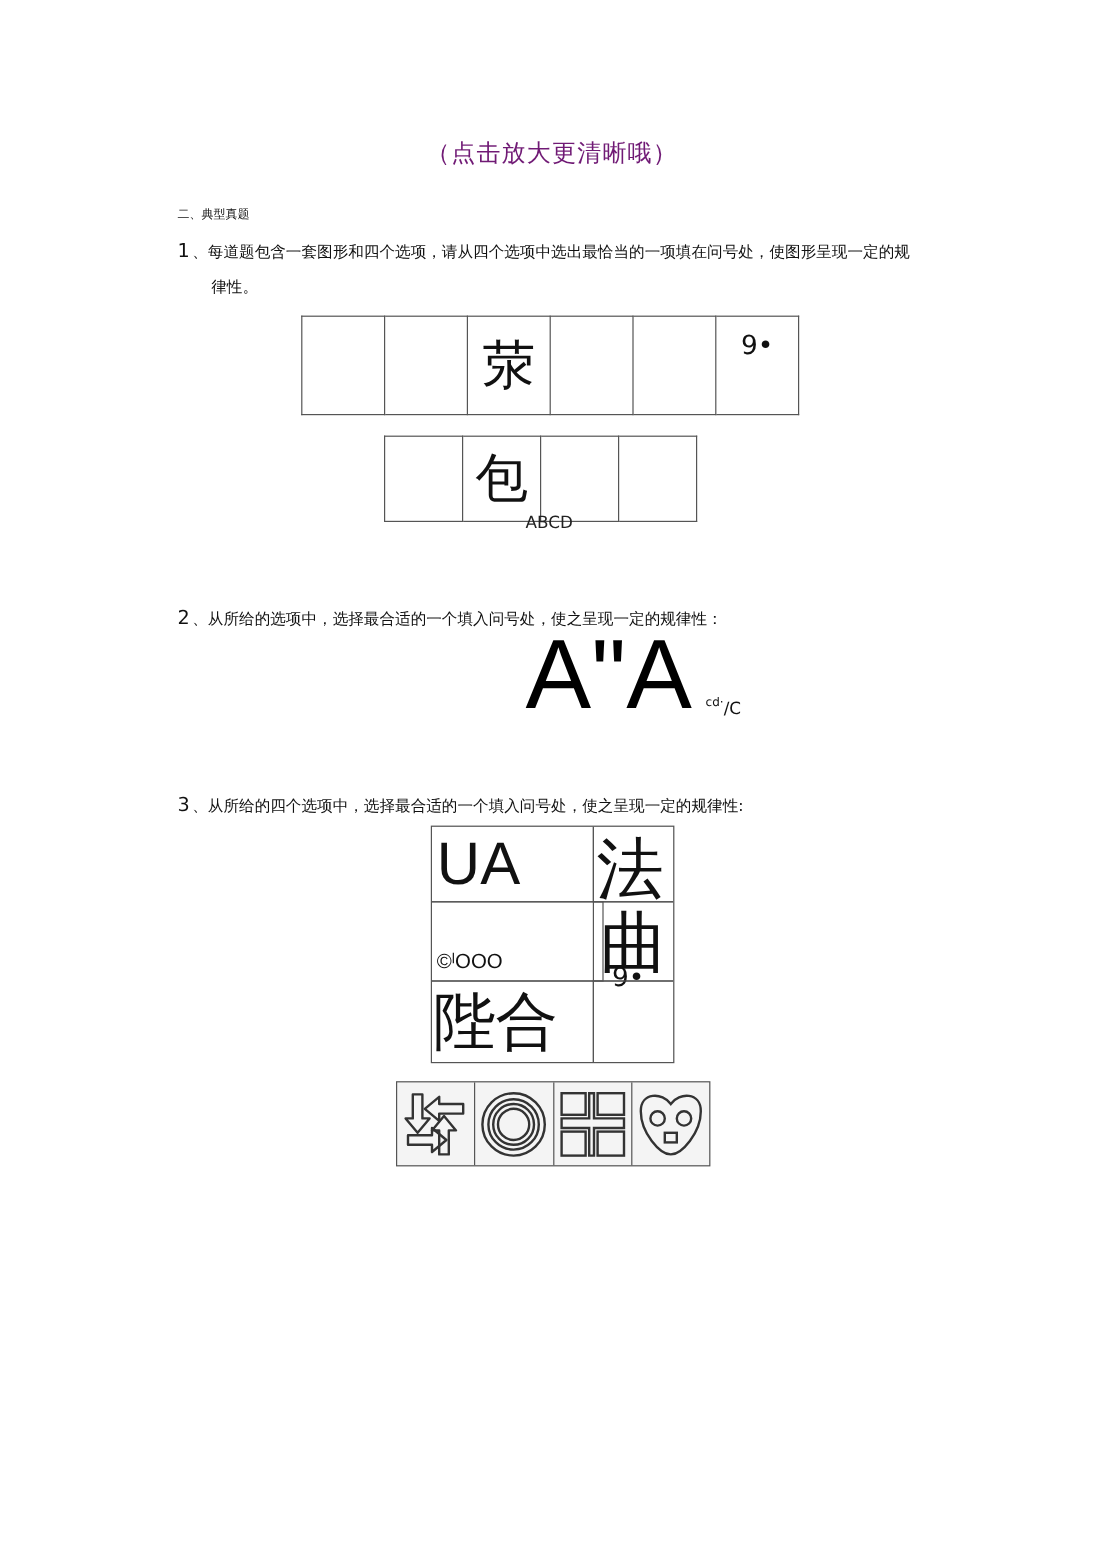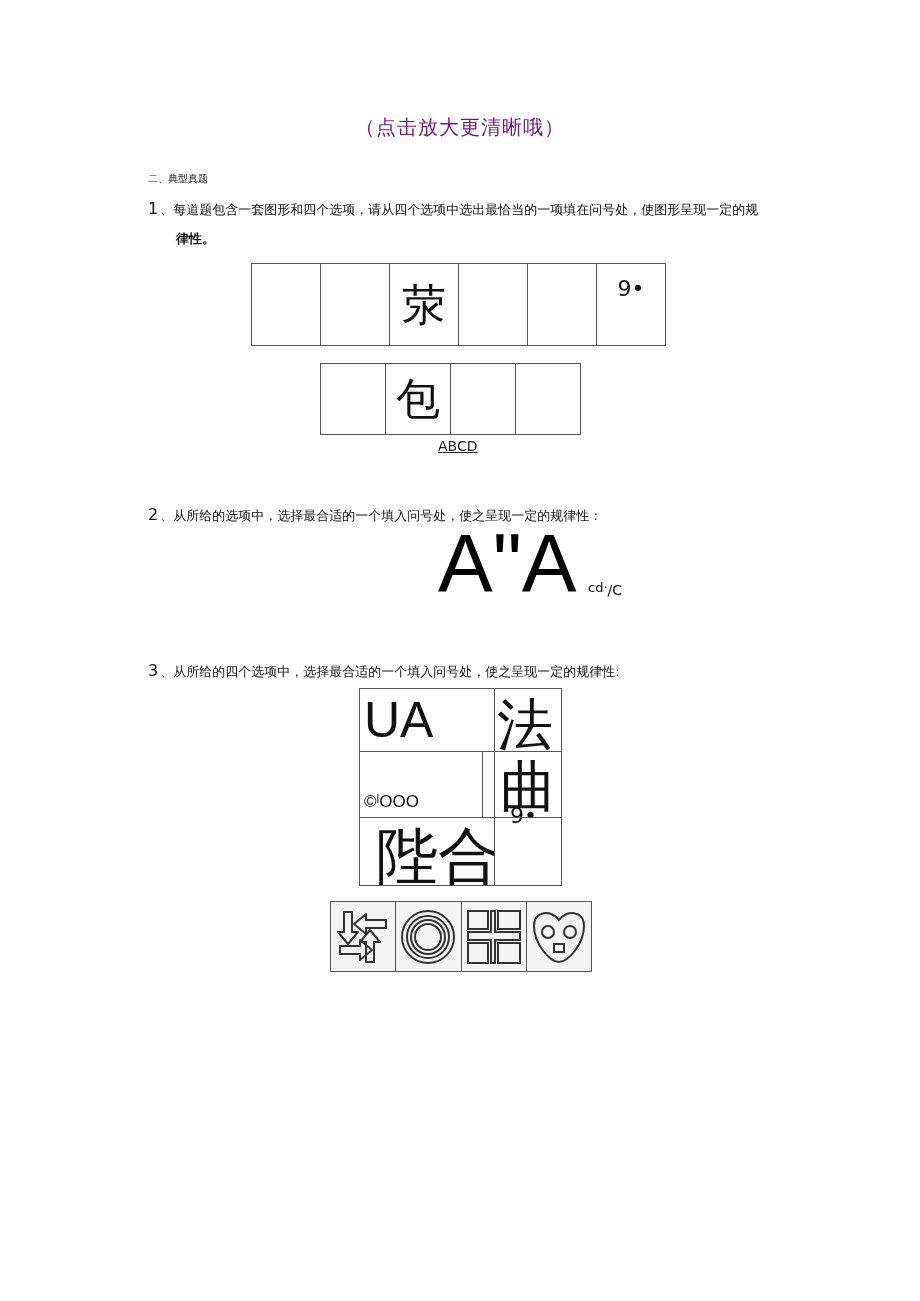--- a/index.html
+++ b/index.html
@@ -4,21 +4,21 @@
   <style>
     html, body { margin:0; padding:0; background:#ffffff; }
     body { width:920px; height:1301px; position:relative; overflow:hidden;
            font-family:"DejaVu Sans", "Liberation Sans", sans-serif; color:#111; }
     .abs { position:absolute; }
     .title { left:0; width:920px; top:114px; text-align:center; font-size:20px;
              font-family:"DejaVu Serif","Liberation Serif",serif; letter-spacing:1px; color:#701a75; }
     .section { left:148px; top:172px; font-size:10px; }
     .q { left:148px; font-size:13px; line-height:29px; white-space:nowrap; }
     .q .num { font-size:16px; margin-right:2px; }
-    .indent { left:176px; font-size:13px;font-weight:bold; }
+    .indent { left:176px; font-size:13px; }
     table.grid { border-collapse:collapse; position:absolute; }
     table.grid td { border:1px solid #555; padding:0; text-align:center; vertical-align:middle; }
     .g1 td { width:68px; height:69px; }
     .g2 td { width:64px; height:70px; }
     .cjk-big { font-family:"DejaVu Serif","Liberation Serif",serif; font-size:44px; line-height:1; }
     .ninedot { font-size:22px; vertical-align:top; }
     .caption { font-size:14px; color:#222; }
     .bigA { font-family:"Liberation Sans", sans-serif; font-size:82px; line-height:1; color:#000; }
     .tinytext { font-size:14px; }
     .q3grid { left:359px; top:688px; width:201px; height:196px; border:1px solid #555; overflow:hidden; }
@@ -55,49 +55,49 @@
 <table class="grid g2" style="left:320px; top:363px;">
   <tbody>
       <tr>
     <td></td>
     <td class="cjk-big">包</td>
     <td></td>
     <td></td>
   </tr>
 </tbody>
   </table>
-<div class="abs caption" style="left:438px; top:438px;text-decoration:underline;">ABCD</div>
+<div class="abs caption" style="left:438px; top:428px;">ABCD</div>
 
 <div class="abs q" style="top:500px;text-align:right;">
   <span class="num">2</span><span>、从所给的选项中，选择最合适的一个填入问号处，使之呈现一定的规律性：</span>
 </div>
 <div class="abs bigA" style="left:438px; top:522px;">A"A</div>
 <div class="abs" style="left:588px; top:580px;">
-  <span style="font-size:13px; vertical-align:top;">cd·</span><span class="tinytext">/C</span>
+  <span style="font-size:10px; vertical-align:top;">cd·</span><span class="tinytext">/C</span>
 </div>
 
 <div class="abs q" style="top:656px;">
   <span class="num">3</span><span>、从所给的四个选项中，选择最合适的一个填入问号处，使之呈现一定的规律性:</span>
 </div>
 
 <div class="abs q3grid">
   <div class="cell" style="left:-1px; top:-1px; width:136px; height:64px;">
     <span style="position:absolute; left:4px; top:6px; font-size:50px; line-height:1; font-family:'Liberation Sans',sans-serif;">UA</span>
   </div>
   <div class="cell" style="left:134px; top:-1px; width:68px; height:64px;">
     <span style="position:absolute; left:2px; top:8px; font-size:56px; line-height:1; font-family:'DejaVu Serif',serif;">法</span>
   </div>
-  <div class="cell" style="left:-1px; top:62px; width:124px; height:67px;">
+  <div class="cell" style="left:-1px; top:62px; width:144px; height:67px;">
     <span style="position:absolute; left:4px; top:40px; font-size:17px; font-family:'Liberation Sans',sans-serif;">©ˡOOO</span>
   </div>
   <div class="cell" style="left:134px; top:62px; width:68px; height:67px;"></div>
   <span style="position:absolute; left:140px; top:70px; font-size:56px; line-height:1; font-family:'DejaVu Serif',serif;">曲</span>
   <span style="position:absolute; left:150px; top:116px; font-size:22px; line-height:1;">9•</span>
   <div class="cell" style="left:-1px; top:128px; width:136px; height:70px;">
-    <span style="position:absolute; left:16px; top:8px; font-size:62px; line-height:1; font-family:'DejaVu Serif',serif; white-space:nowrap;">陛合</span>
+    <span style="position:absolute; left:1px; top:8px; font-size:52px; line-height:1; font-family:'DejaVu Serif',serif; white-space:nowrap;">陛合</span>
   </div>
   <div class="cell" style="left:134px; top:128px; width:68px; height:70px;"></div>
 </div>
 
 <div class="abs opts">
   <div class="opt">
     <svg width="58" height="58" viewBox="0 0 58 58">
       <g fill="none" stroke="#333" stroke-width="2" stroke-linejoin="round">
         <path d="M10 4 h8 v20 h6 l-10 12 l-10 -12 h6 z"></path>
         <path d="M52 12 v8 h-20 v6 l-12 -10 l12 -10 v6 z"></path>

